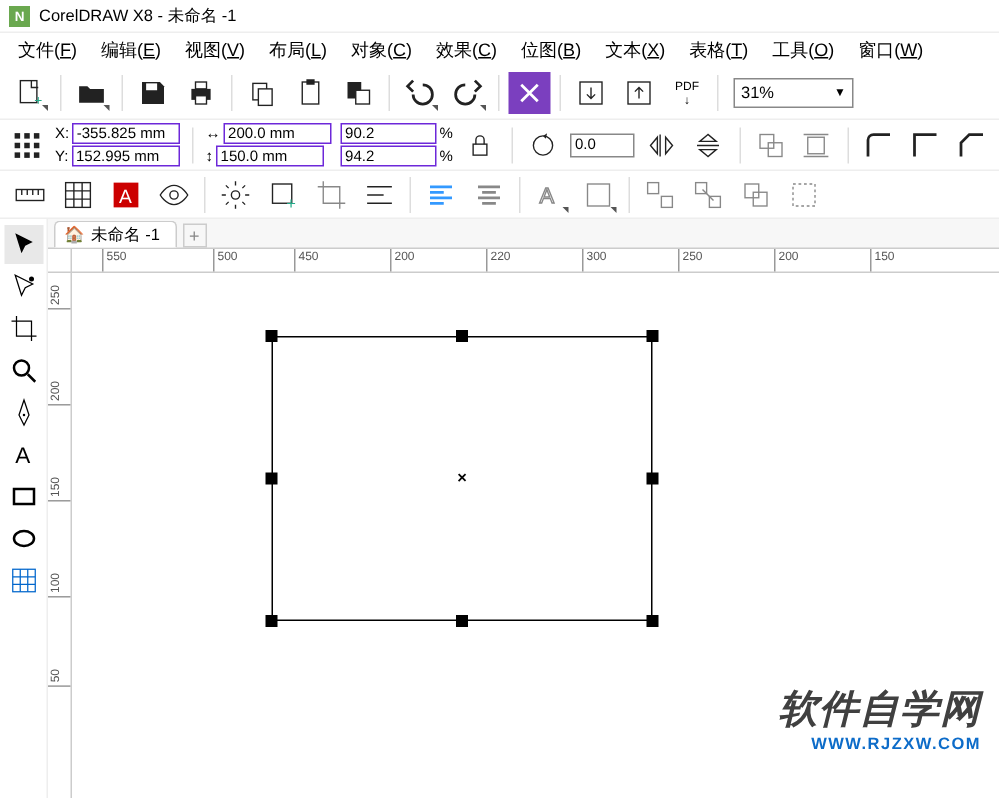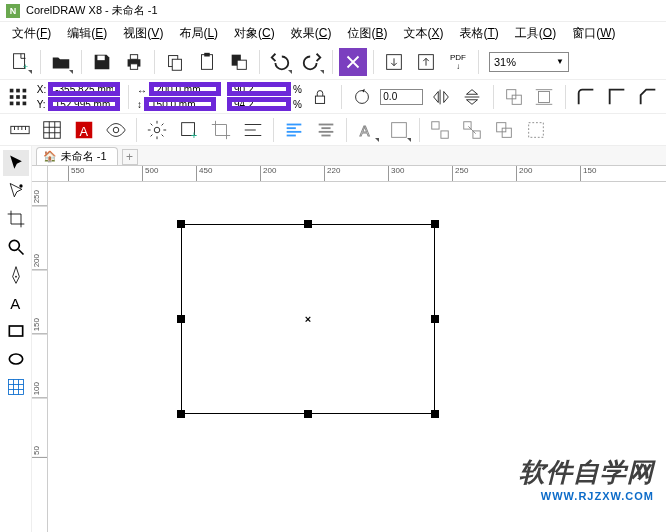--- a/index.html
+++ b/index.html
@@ -16,21 +16,21 @@
 .toolbar1 { height: 36px; display: flex; align-items: center; padding: 0 6px; gap: 4px; border-bottom: 1px solid #eee; }
 .tbtn { width: 28px; height: 28px; display:flex; align-items:center; justify-content:center; border:1px solid transparent; position:relative; }
 .tbtn svg { width: 22px; height: 22px; }
 .sep { width: 1px; height: 24px; background: #ddd; margin: 0 2px; }
 .zoom-box { width: 80px; height: 20px; border:1px solid #888; display:flex; align-items:center; padding:0 4px; font-size:11px; margin-left:4px; }
 .zoom-box .dd { margin-left:auto; font-size:8px; }
 
 .propbar { height: 34px; display:flex; align-items:center; padding: 0 6px; gap: 6px; border-bottom: 1px solid #eee; }
 .propbar .coord { display:flex; flex-direction:column; gap:1px; font-size:10px; }
 .propbar .coord-row { display:flex; align-items:center; gap:2px; }
-.propbar input { width:72px; height:14px; border:5px solid #6d28d9; font-size:10px; padding:0 2px; }
+.propbar input { width:72px; height:14px; border:1px solid #6d28d9; font-size:10px; padding:0 2px; }
 .propbar input.sm { width: 64px; }
 .propbar .lbl { font-size:10px; }
 .propbar .angle { width:48px; height:16px; border:1px solid #888; font-size:10px; display:flex; align-items:center; padding:0 2px; }
 
 .toolbar2 { height: 32px; display:flex; align-items:center; padding: 0 6px; gap: 4px; border-bottom: 1px solid #eee; }
 
 .docarea { position: relative; height: calc(532px - 22px - 22px - 36px - 34px - 32px); display:flex; }
 .toolbox { width: 32px; background:#fff; border-right:1px solid #eee; display:flex; flex-direction:column; align-items:center; padding-top:4px; gap:2px; }
 .tool { width:26px; height:26px; display:flex; align-items:center; justify-content:center; }
 .tool svg { width:20px; height:20px; }

